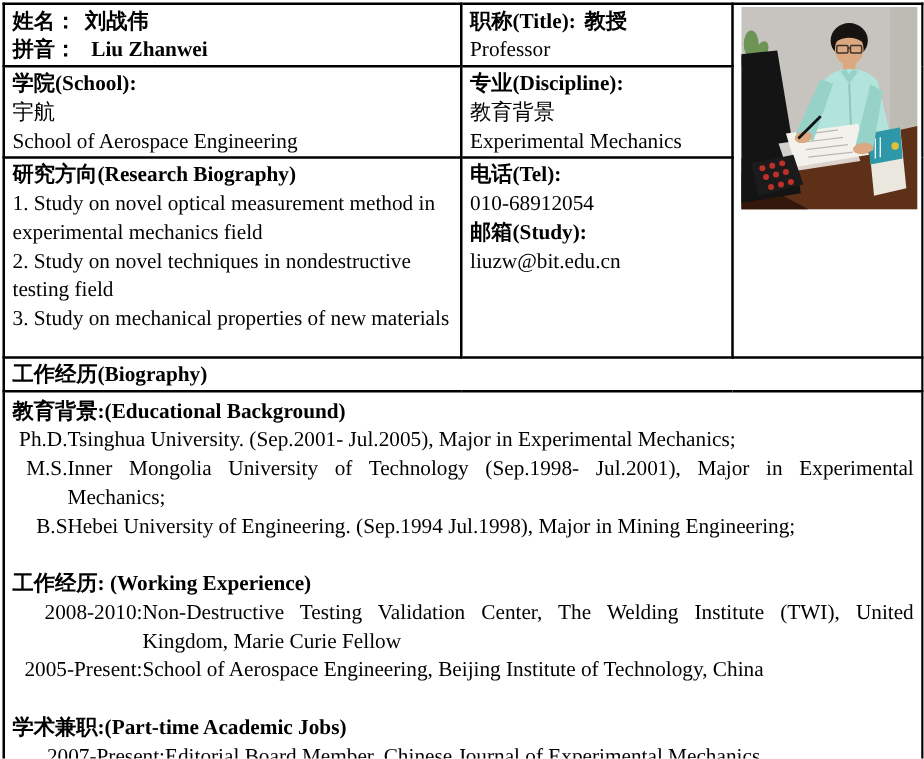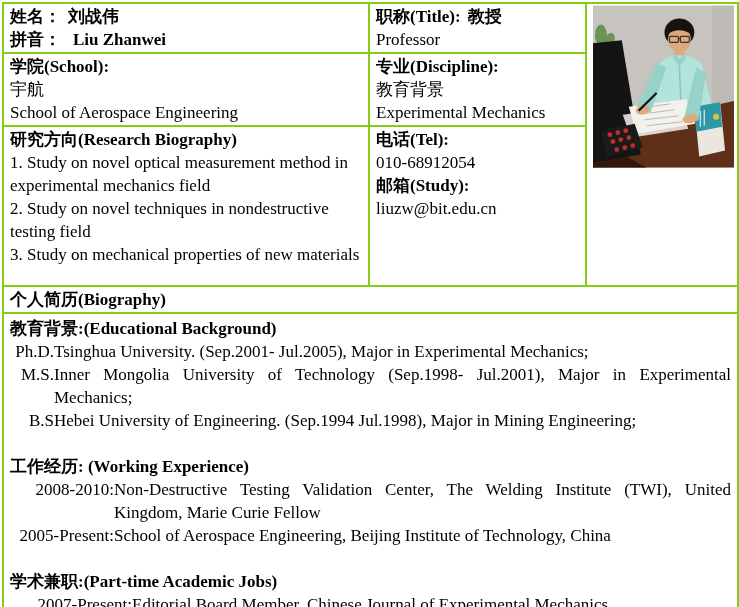--- a/index.html
+++ b/index.html
@@ -16,21 +16,21 @@
     color: #000;
     padding: 2px 0 0 2px;
   }
   table.grid {
     width: 735px;
     table-layout: fixed;
     border-collapse: collapse;
     border: 2px solid #000;
   }
   table.grid td {
-    border: 2px solid #84cc16;
+    border: 2px solid #000000;
     vertical-align: top;
     padding: 1px 6px;
     overflow: hidden;
   }
   col.c1 { width: 366px; }
   col.c2 { width: 217px; }
   col.c3 { width: 152px; }
   tr.r1 td { height: 44px; }
   tr.r2 td { height: 67px; }
   tr.r3 td { height: 160px; }
@@ -176,21 +176,21 @@
       <td>
         <p class="b">电话(Tel):</p>
         <p>010-68912054</p>
         <p class="b">邮箱(Study):</p>
         <p>liuzw@bit.edu.cn</p>
       </td>
     </tr>
 
     <tr class="r4">
       <td colspan="3">
-        <span class="b">个人简历(Biography)</span>
+        <span class="b">工作经历(Biography)</span>
       </td>
     </tr>
 
     <tr class="r5">
       <td colspan="3" class="bio-cell">
 
         <div class="sec first">
           <p class="sec-heading">教育背景:(Educational Background)</p>
           <div class="entry">
             <span class="entry-label">Ph.D.</span>

